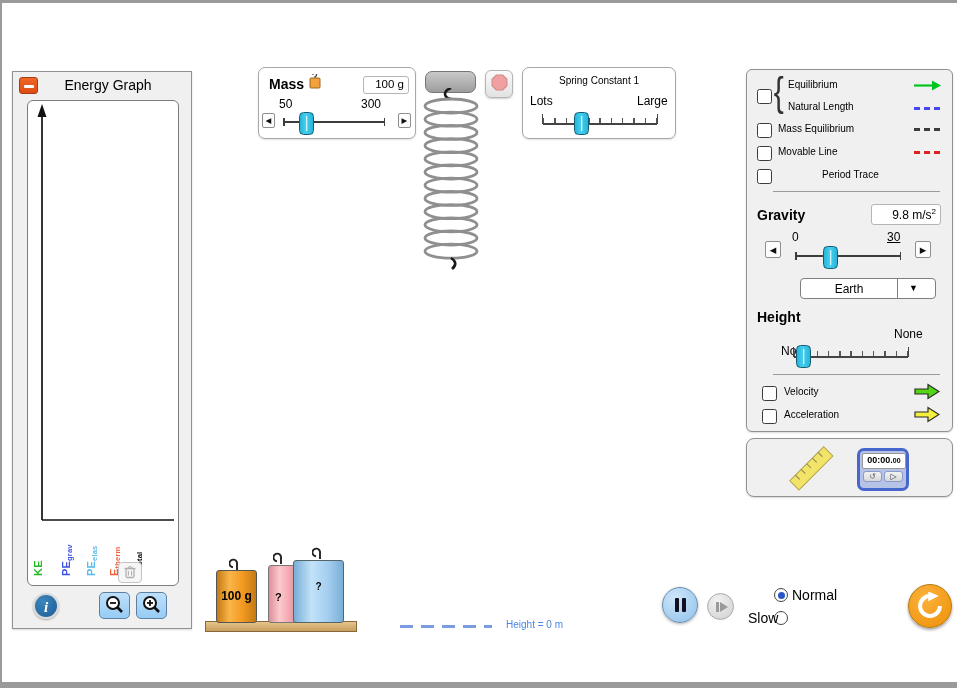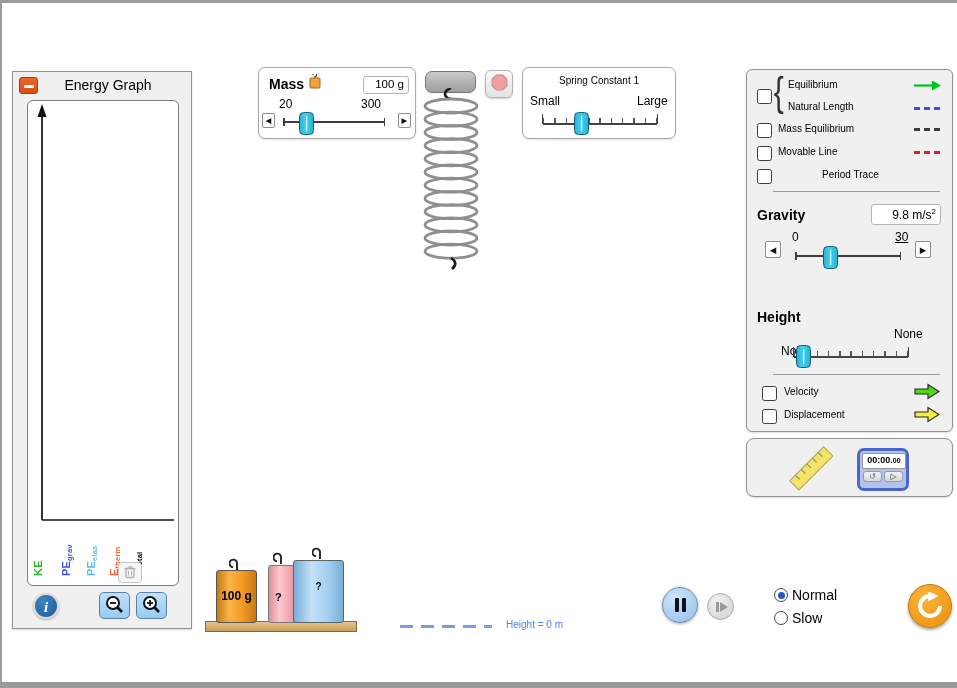--- a/index.html
+++ b/index.html
@@ -86,21 +86,21 @@
     </button>
   </div>
 
   <div class="whitepanel" style="left:256px;top:64px;width:156px;height:70px;">
     <span class="abs t14 bold" style="left:10px;top:8px;">Mass</span>
     <svg class="abs" style="left:50px;top:6px;" width="12" height="15">
       <path d="M6 4 V2.5 A1.8 1.8 0 1 0 4 1" fill="none" stroke="#444" stroke-width="1.2"></path>
       <rect x="1" y="4" width="10" height="10" rx="1" fill="#f2a13c" stroke="#9a6a1e" stroke-width="1"></rect>
     </svg>
     <span class="valuebox" style="left:104px;top:8px;width:40px;height:15px;">100 g</span>
-    <span class="abs t12" style="left:20px;top:29px;">20</span>
+    <span class="abs t12" style="left:20px;top:29px;">50</span>
     <span class="abs t12" style="left:102px;top:29px;">300</span>
     <button class="stepbtn" style="left:3px;top:45px;"><span>◀</span></button>
     <div class="track" style="left:24px;top:53px;width:102px;"></div>
     <div class="thumb" style="left:40px;top:44px;"></div>
     <button class="stepbtn" style="left:139px;top:45px;"><span>▶</span></button>
   </div>
 
   <div class="abs" style="left:423px;top:68px;width:49px;height:20px;background:linear-gradient(#c9c9c9,#9d9d9d);border:1px solid #767676;border-radius:7px;cursor:pointer;"></div>
   <svg class="abs" style="left:420px;top:85px;" width="58" height="188">
     <path d="M29 0 C21 3 21 9 29 11" fill="none" stroke="#1a1a1a" stroke-width="2.6"></path>
@@ -121,21 +121,21 @@
     <path d="M29 170 q8 5 1 11" fill="none" stroke="#1a1a1a" stroke-width="2.6"></path>
   </svg>
   <button class="abs" style="left:483px;top:67px;width:28px;height:28px;background:linear-gradient(#fafafa,#e2e2e2);border:1px solid #b5b5b5;border-radius:6px;box-shadow:0 1px 2px rgba(0,0,0,.2);padding:0;cursor:pointer;">
     <svg width="17" height="17" viewBox="0 0 16 16">
       <polygon points="5,1 11,1 15,5 15,11 11,15 5,15 1,11 1,5" fill="#f0a0a0" stroke="#cf8a8a" stroke-width="1"></polygon>
     </svg>
   </button>
 
   <div class="whitepanel" style="left:520px;top:64px;width:152px;height:70px;">
     <div class="abs t13 ctr" style="left:0;top:7px;width:100%;">Spring Constant 1</div>
-    <span class="abs t12" style="left:7px;top:26px;">Small</span>
+    <span class="abs t12" style="left:7px;top:26px;">Lots</span>
     <span class="abs t12" style="left:114px;top:26px;">Large</span>
     <div class="abs" style="left:19px;top:46px;width:114px;height:10px;border-left:1.4px solid #444;border-right:1.4px solid #444;">
       <div class="ticks" style="left:0;top:4px;width:114px;"></div>
       <div class="abs" style="left:0;top:9px;width:114px;height:1.6px;background:#444;"></div>
     </div>
     <div class="thumb" style="left:51px;top:44px;"></div>
   </div>
 
   <div class="panel" style="left:744px;top:66px;width:205px;height:361px;border-radius:6px;">
     <div class="checkbox" style="left:10px;top:19px;"></div>
@@ -157,45 +157,50 @@
     <div class="dashswatch" style="left: 167px; top: 81px; --c: #e02020;"></div>
 
     <div class="checkbox" style="left:10px;top:99px;"></div>
     <span class="abs t13" style="left:31px;top:99px;margin-left:44px;">Period Trace</span>
 
     <div class="divider" style="left:26px;top:121px;width:167px;"></div>
 
     <span class="abs t14 bold" style="left:10px;top:137px;">Gravity</span>
     <span class="valuebox" style="left:124px;top:134px;width:64px;height:17px;font-size:12px;padding-top:2px;"><span>9.8 m/s</span><sup style="font-size:8px;">2</sup></span>
     <span class="abs t12" style="left:45px;top:160px;">0</span>
-    <span class="abs t12" style="left:148px;top:160px;text-decoration:underline;">30</span>
+    <span class="abs t12" style="left:140px;top:160px;text-decoration:underline;">30</span>
     <button class="stepbtn" style="left:18px;top:171px;width:16px;height:17px;font-size:8.5px;line-height:16px;"><span>◀</span></button>
     <div class="track" style="left:48px;top:185px;width:106px;"></div>
     <div class="thumb" style="left:76px;top:176px;"></div>
     <button class="stepbtn" style="left:168px;top:171px;width:16px;height:17px;font-size:8.5px;line-height:16px;"><span>▶</span></button>
 
+    <div class="abs" style="left:53px;top:208px;width:134px;height:19px;background:#fff;border:1px solid #7e7e7e;border-radius:4px;cursor:pointer;">
+      <span class="abs t12 ctr" style="left:0;top:3px;width:96px;">Earth</span>
+      <span class="abs" style="left:96px;top:0;width:1px;height:19px;background:#7e7e7e;"></span>
+      <span class="abs" style="left:108px;top:4px;font-size:9px;">▼</span>
+    </div>
 
     <span class="abs t14 bold" style="left:10px;top:239px;">Height</span>
     <span class="abs t12" style="left:34px;top:274px;">None</span>
     <span class="abs t12" style="left:147px;top:257px;">None</span>
     <div class="abs" style="left:46px;top:277px;width:114px;height:10px;border-left:1.4px solid #444;border-right:1.4px solid #444;">
       <div class="ticks" style="left:0;top:4px;width:114px;"></div>
       <div class="abs" style="left:0;top:9px;width:114px;height:1.6px;background:#444;"></div>
     </div>
     <div class="thumb" style="left:49px;top:275px;"></div>
 
     <div class="divider" style="left:26px;top:304px;width:167px;"></div>
 
     <div class="checkbox" style="left:15px;top:316px;"></div>
     <span class="abs t13" style="left:37px;top:316px;">Velocity</span>
     <svg class="abs" style="left:167px;top:313px;" width="26" height="17">
       <polygon points="1,6 14,6 14,1.5 25,8.5 14,15.5 14,11 1,11" fill="#53d613" stroke="#2a2a2a" stroke-width="1.2"></polygon>
     </svg>
     <div class="checkbox" style="left:15px;top:339px;"></div>
-    <span class="abs t13" style="left:37px;top:339px;">Displacement</span>
+    <span class="abs t13" style="left:37px;top:339px;">Acceleration</span>
     <svg class="abs" style="left:167px;top:336px;" width="26" height="17">
       <polygon points="1,6 14,6 14,1.5 25,8.5 14,15.5 14,11 1,11" fill="#f5ef3d" stroke="#2a2a2a" stroke-width="1.2"></polygon>
     </svg>
   </div>
 
   <div class="panel" style="left:744px;top:435px;width:205px;height:57px;border-radius:8px;">
     <svg class="abs" style="left:38px;top:3px;" width="52" height="52">
       <g transform="rotate(-45 26 26)">
         <rect x="2" y="20" width="48" height="13" fill="#f2e468" stroke="#b4a44e" stroke-width="1"></rect>
         <g stroke="#8a8455" stroke-width="1">
@@ -251,21 +256,21 @@
       <span class="abs" style="left:8px;top:8px;width:3px;height:10px;background:#9a9a9a;"></span>
       <span class="abs" style="left:12px;top:8px;width:0;height:0;border-top:5px solid transparent;border-bottom:5px solid transparent;border-left:8px solid #9a9a9a;"></span>
     </span>
   </button>
 
   <div class="radio" style="left:772px;top:585px;">
       <span class="dot"></span>
     </div>
   <span class="abs t14" style="left:790px;top:584px;">Normal</span>
   <div class="radio" style="left:772px;top:608px;"></div>
-  <span class="abs t14" style="left:790px;top:607px;text-align:right;">Slow</span>
+  <span class="abs t14" style="left:746px;top:607px;text-align:right;">Slow</span>
 
   <button class="roundbtn" style="left:906px;top:581px;width:44px;height:44px;background:radial-gradient(circle at 38% 30%,#fbb23c,#ee8f07);border:1px solid #b5790e;box-shadow:0 2px 3px rgba(0,0,0,.35);padding:0;">
     <svg width="28" height="28" viewBox="0 0 24 24" style="margin-top:2px;">
       <path d="M12 3.5 A 8.5 8.5 0 1 0 20.5 12" fill="none" stroke="#fff" stroke-width="3.4"></path>
       <polygon points="10.5,-0.5 19.5,3.5 10.5,8" fill="#fff"></polygon>
     </svg>
   </button>
 
 </div>
 

